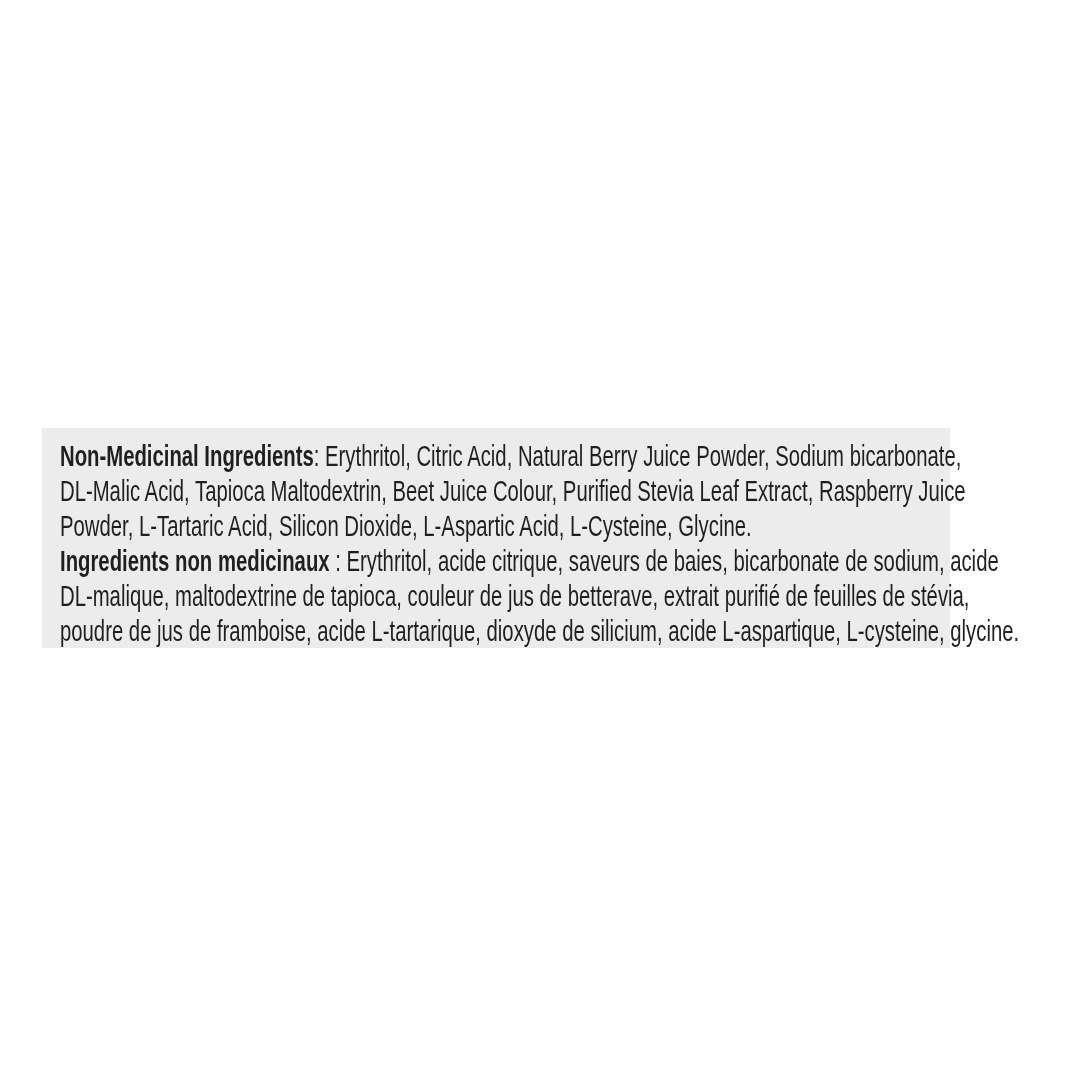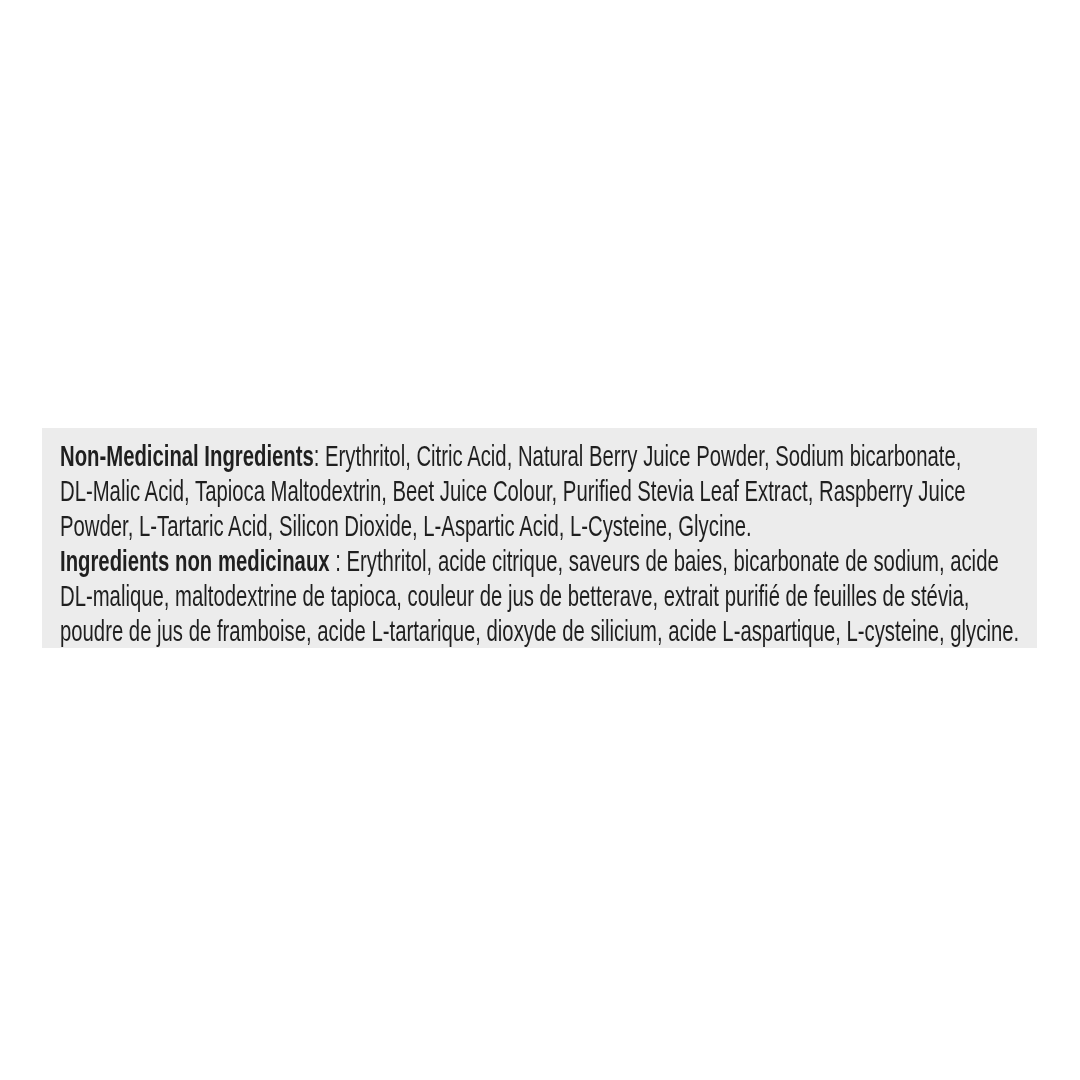--- a/index.html
+++ b/index.html
@@ -16,21 +16,21 @@
   }
   .page {
     position: absolute;
     inset: 0;
     background: #ffffff;
   }
   .ingredients-panel {
     position: absolute;
     left: 42px;
     top: 428px;
-    width: 995px;
+    width: 908px;
     height: 220px;
     background: #ececec;
     box-sizing: border-box;
     padding: 11px 4px 0 18px;
   }
   .ingredients-line {
     display: block;
     white-space: nowrap;
     font-size: 29px;
     line-height: 35px;

